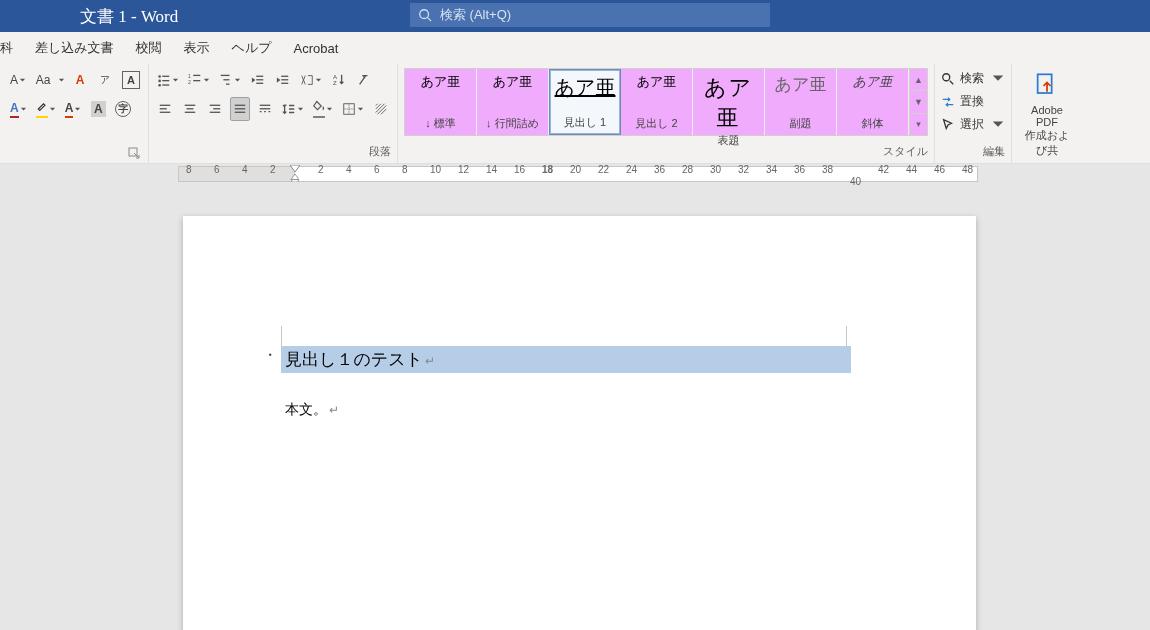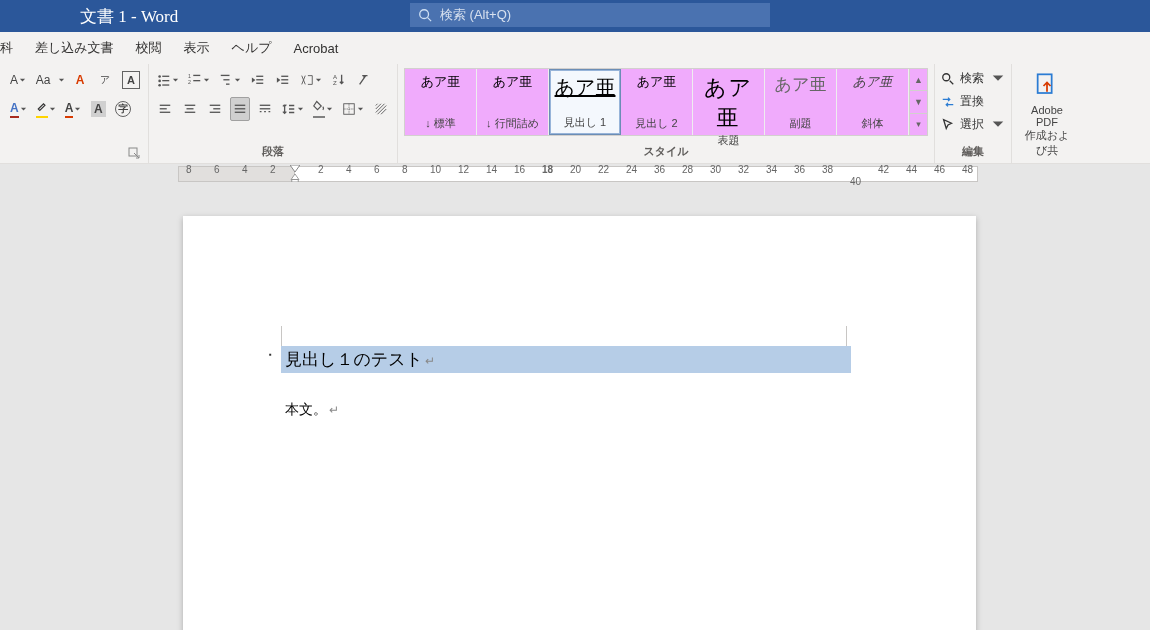--- a/index.html
+++ b/index.html
@@ -61,24 +61,23 @@
     padding: 4px 6px 2px;
     display: flex;
     flex-direction: column;
     justify-content: space-between;
     position: relative;
   }
   .rb-group.nobr { border-right: none; }
   .rb-rows { display: flex; flex-direction: column; gap: 5px; }
   .rb-row { display: flex; align-items: center; gap: 5px; }
   .rb-label {
-    text-align: center; font-size: 11px; color: #605e5c;
+    text-align: right; font-size: 11px; color: #605e5c;
     margin-top: auto; padding-bottom: 2px;
     position: relative;
-    font-weight: bold;
   }
   .launcher {
     position: absolute; right: 2px; bottom: 2px;
     width: 12px; height: 12px;
     color: #888;
   }
 
   .btn {
     height: 24px; min-width: 20px;
     display: inline-flex; align-items: center; justify-content: center;

